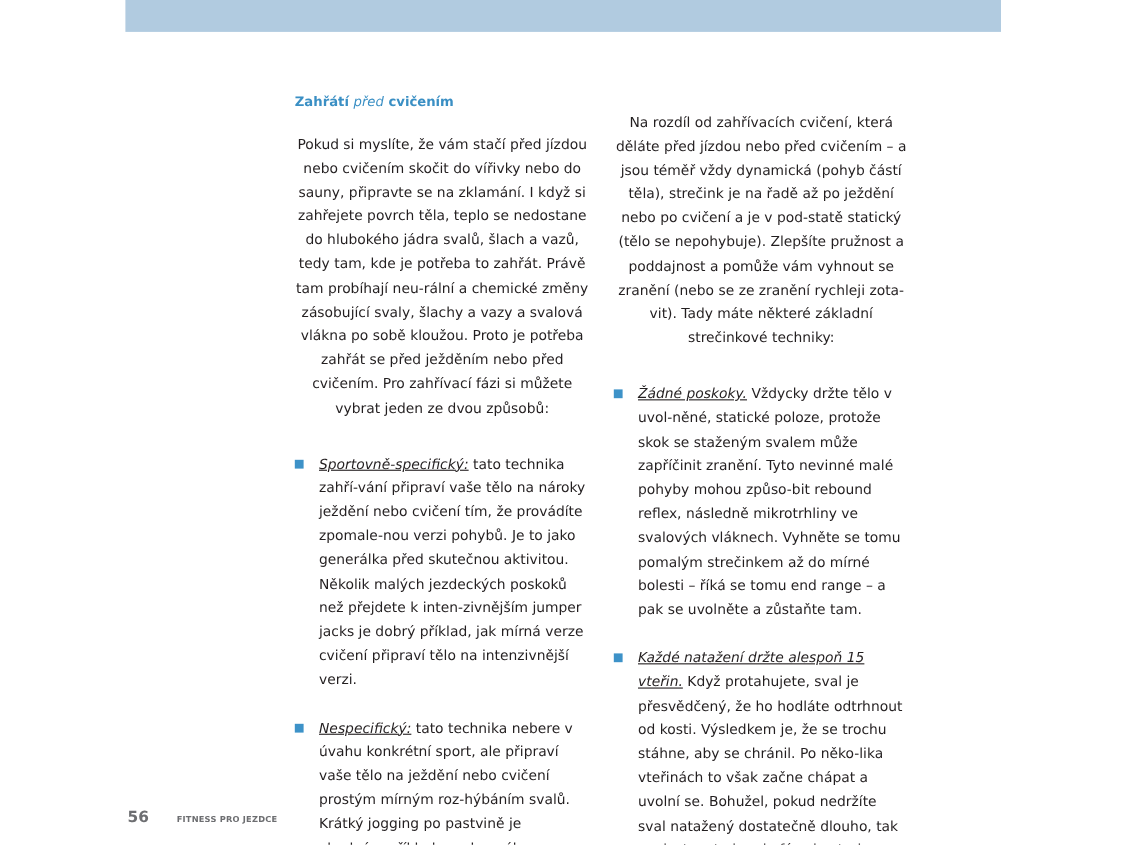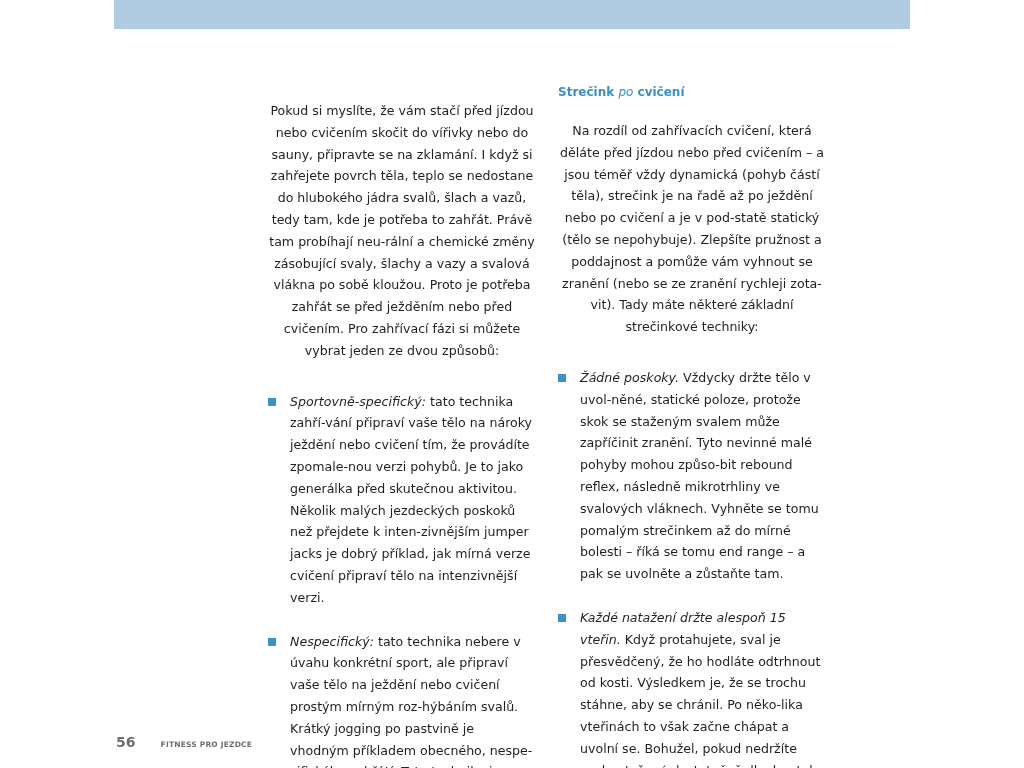--- a/index.html
+++ b/index.html
@@ -20,48 +20,48 @@
   .para {
     font-size:12.6px; line-height:21.8px; margin:18px 0 0 0;text-align:center;
   }
   .bullets { list-style:none; margin:29px 0 0 0; padding:0; }
   .bullet {
     position:relative; padding-left:22px; font-size:12.6px; line-height:21.8px; margin-bottom:22px;
   }
   .bullet .sq {
     position:absolute; left:0; top:7px; width:8px; height:8px; background:#3d92c8;
   }
-  .bullet em { font-style:italic; }
+  .bullet em { font-style:italic;text-decoration:underline; }
   .footer {
     position:absolute; left:116px; top:732px; color:#6d6e71;
   }
   .footer .pnum { font-size:14px; font-weight:bold; }
   .footer .ptitle { font-size:7.5px; font-weight:bold; margin-left:4px; letter-spacing:0.2px;padding-left:16px; }
 </style>
 </head>
 <body>
 
 <div class="top-band"></div>
 
 <div class="col col-left">
+  <h2 class="heading"><span>Zahřátí</span> <em>před</em> <span>cvičením</span></h2>
   <p class="para">Pokud si myslíte, že vám stačí před jízdou nebo cvičením skočit do vířivky nebo do sauny, připravte se na zklamání. I když si zahřejete povrch těla, teplo se nedostane do hlubokého jádra svalů, šlach a vazů, tedy tam, kde je potřeba to zahřát. Právě tam probíhají neu-rální a chemické změny zásobující svaly, šlachy a vazy a svalová vlákna po sobě kloužou. Proto je potřeba zahřát se před ježděním nebo před cvičením. Pro zahřívací fázi si můžete vybrat jeden ze dvou způsobů:</p>
   <ul class="bullets">
     <li class="bullet">
       <span class="sq"></span>
       <em>Sportovně-specifický:</em><span> tato technika zahří-vání připraví vaše tělo na nároky ježdění nebo cvičení tím, že provádíte zpomale-nou verzi pohybů. Je to jako generálka před skutečnou aktivitou. Několik malých jezdeckých poskoků než přejdete k inten-zivnějším jumper jacks je dobrý příklad, jak mírná verze cvičení připraví tělo na intenzivnější verzi.</span>
     </li>
     <li class="bullet">
       <span class="sq"></span>
       <em>Nespecifický:</em><span> tato technika nebere v úvahu konkrétní sport, ale připraví vaše tělo na ježdění nebo cvičení prostým mírným roz-hýbáním svalů. Krátký jogging po pastvině je vhodným příkladem obecného, nespe-cifického zahřátí. Tato technika je dobrá, ale nejlepší je v kombinaci s několika sportovně-specifickými prvky zahřívání. Například po krátkém joggingu po past-vině následuje několik jezdeckých dřepů a pak teprve intenzivnější jumper jacks.</span>
     </li>
   </ul>
 </div>
 
 <div class="col col-right">
-  <h2 class="heading"><span>Strečink</span> <em>po</em> <span>cvičení</span></h2>
   <p class="para">Na rozdíl od zahřívacích cvičení, která děláte před jízdou nebo před cvičením – a jsou téměř vždy dynamická (pohyb částí těla), strečink je na řadě až po ježdění nebo po cvičení a je v pod-statě statický (tělo se nepohybuje). Zlepšíte pružnost a poddajnost a pomůže vám vyhnout se zranění (nebo se ze zranění rychleji zota-vit). Tady máte některé základní strečinkové techniky:</p>
   <ul class="bullets">
     <li class="bullet">
       <span class="sq"></span>
       <em>Žádné poskoky.</em><span> Vždycky držte tělo v uvol-něné, statické poloze, protože skok se staženým svalem může zapříčinit zranění. Tyto nevinné malé pohyby mohou způso-bit rebound reflex, následně mikrotrhliny ve svalových vláknech. Vyhněte se tomu pomalým strečinkem až do mírné bolesti – říká se tomu end range – a pak se uvolněte a zůstaňte tam.</span>
     </li>
     <li class="bullet">
       <span class="sq"></span>
       <em>Každé natažení držte alespoň 15 vteřin.</em><span> Když protahujete, sval je přesvědčený, že ho hodláte odtrhnout od kosti. Výsledkem je, že se trochu stáhne, aby se chránil. Po něko-lika vteřinách to však začne chápat a uvolní se. Bohužel, pokud nedržíte sval natažený dostatečně dlouho, tak se dostanete jen do fáze kontrakce a nedojdete do fáze uvolnění (kdy se vaše svaly prodlouží a jsou pruž-nější).</span>
     </li>

